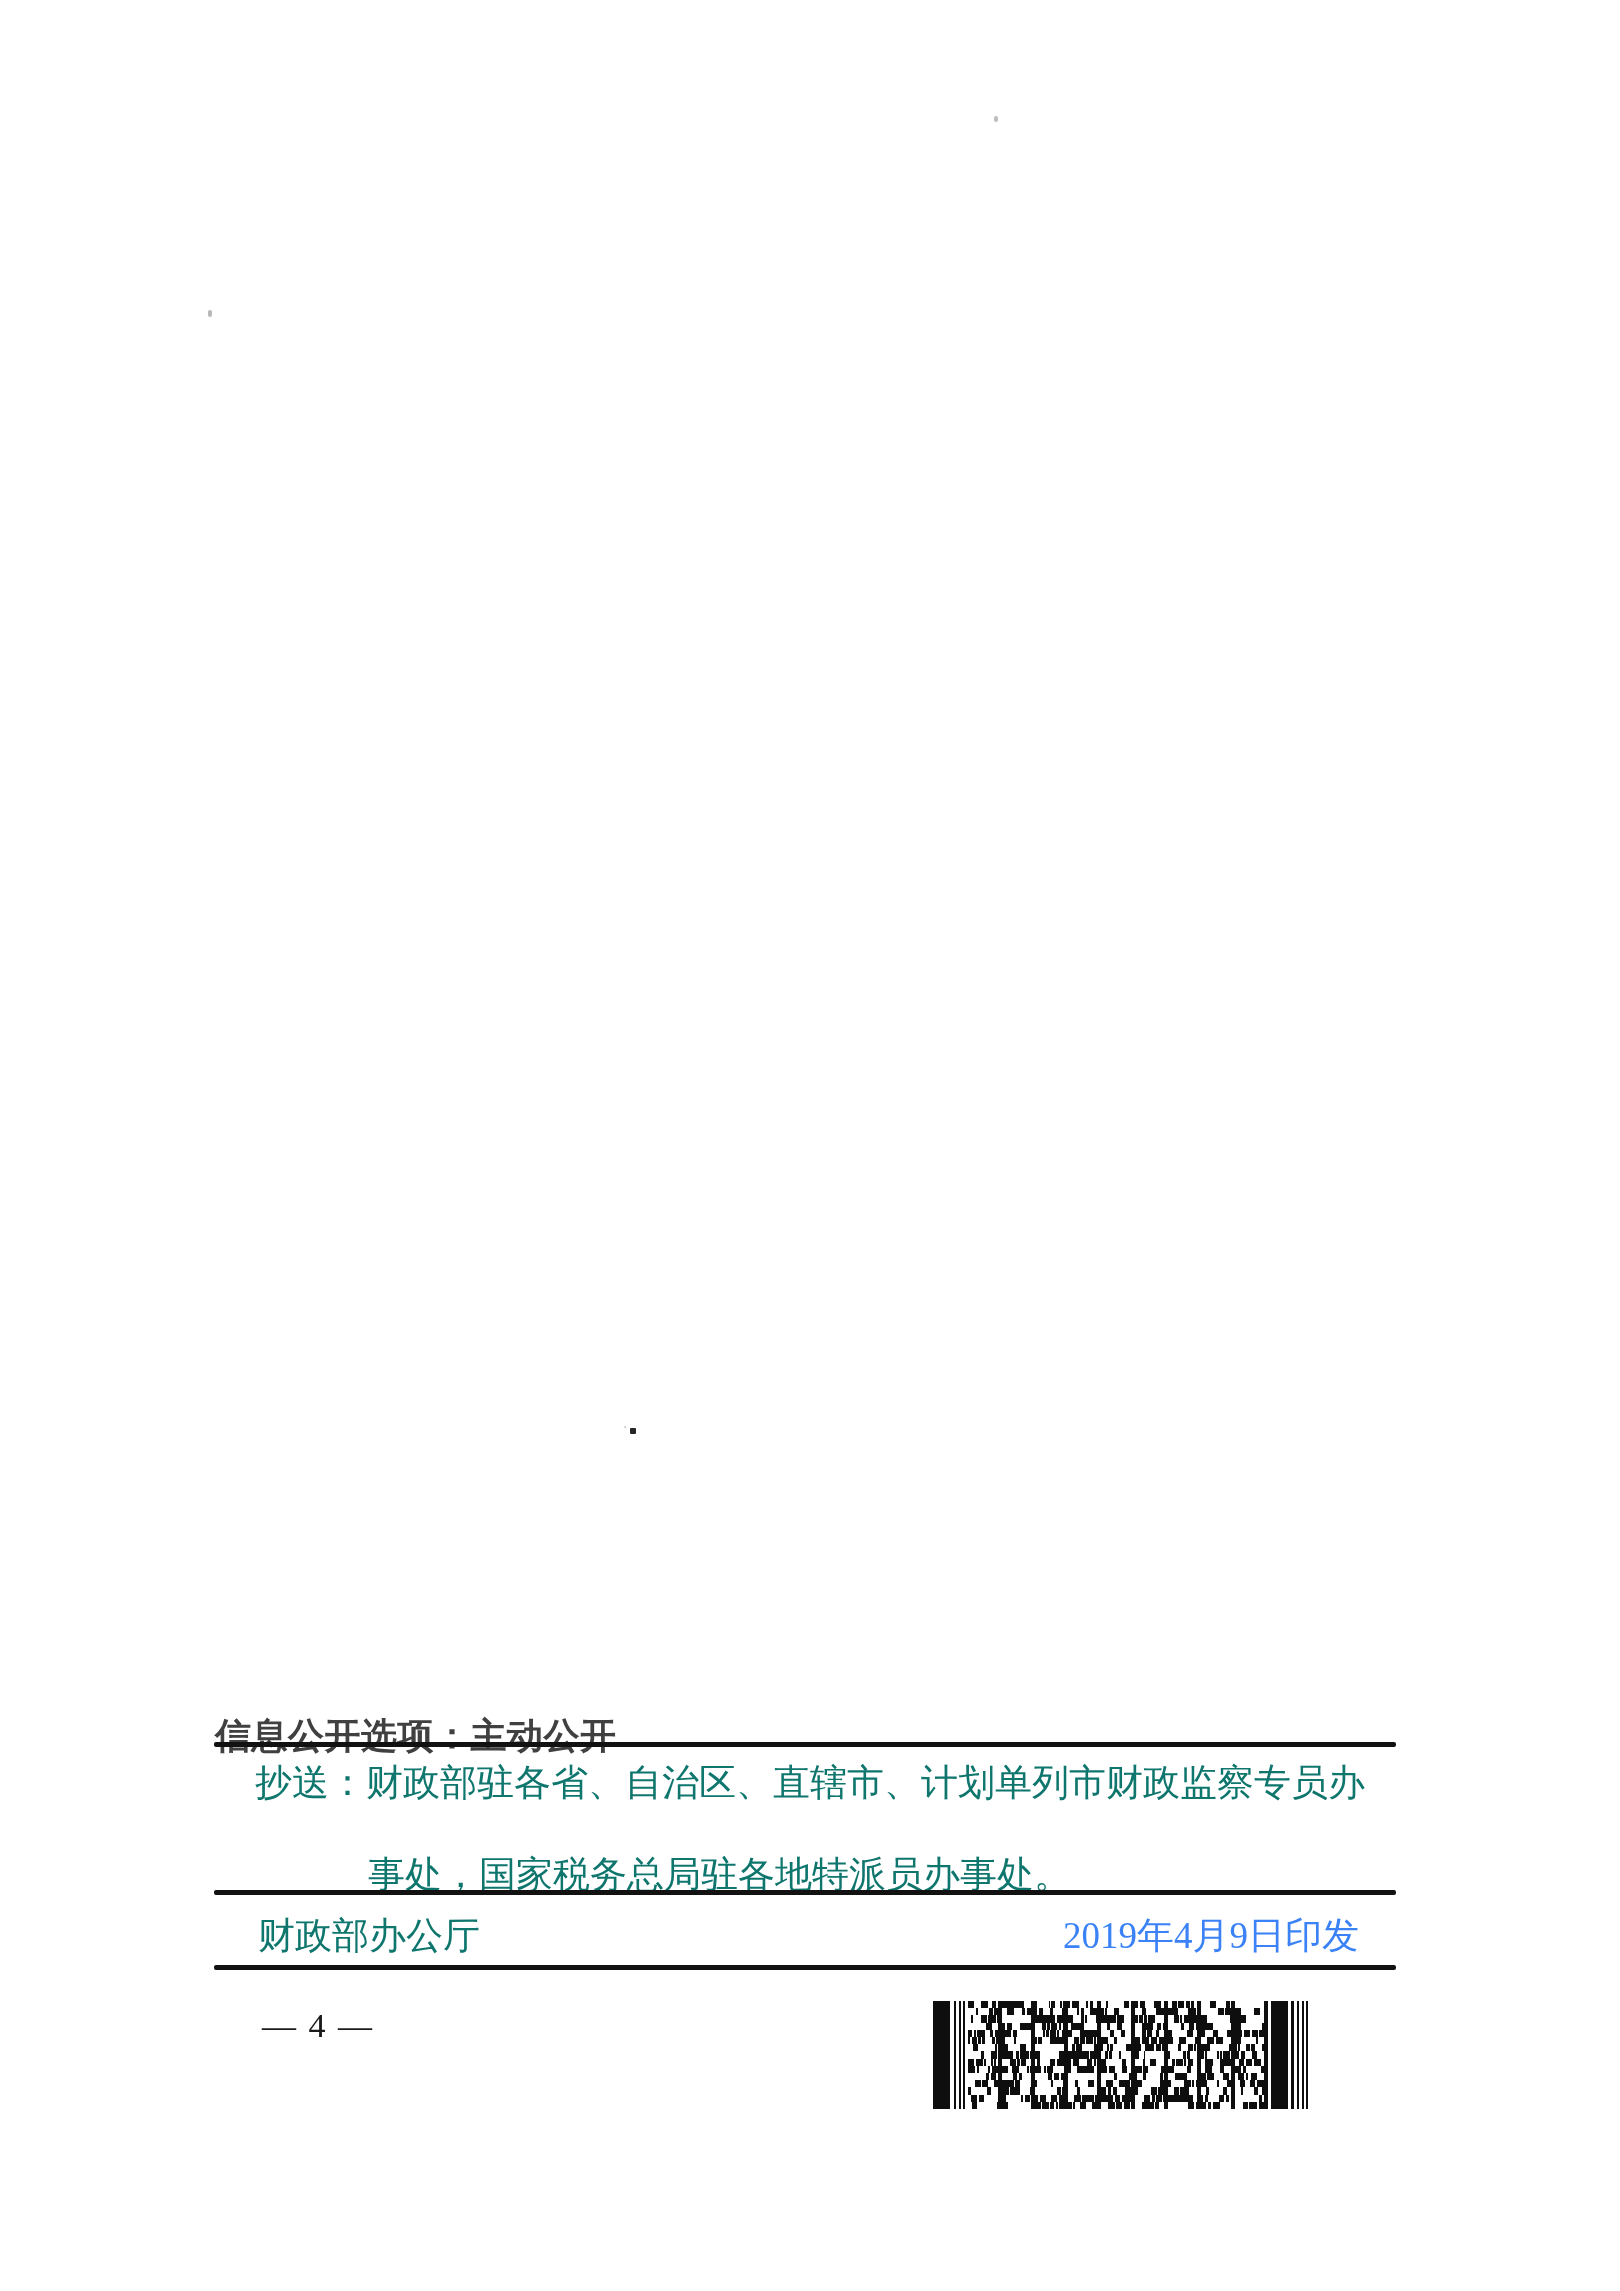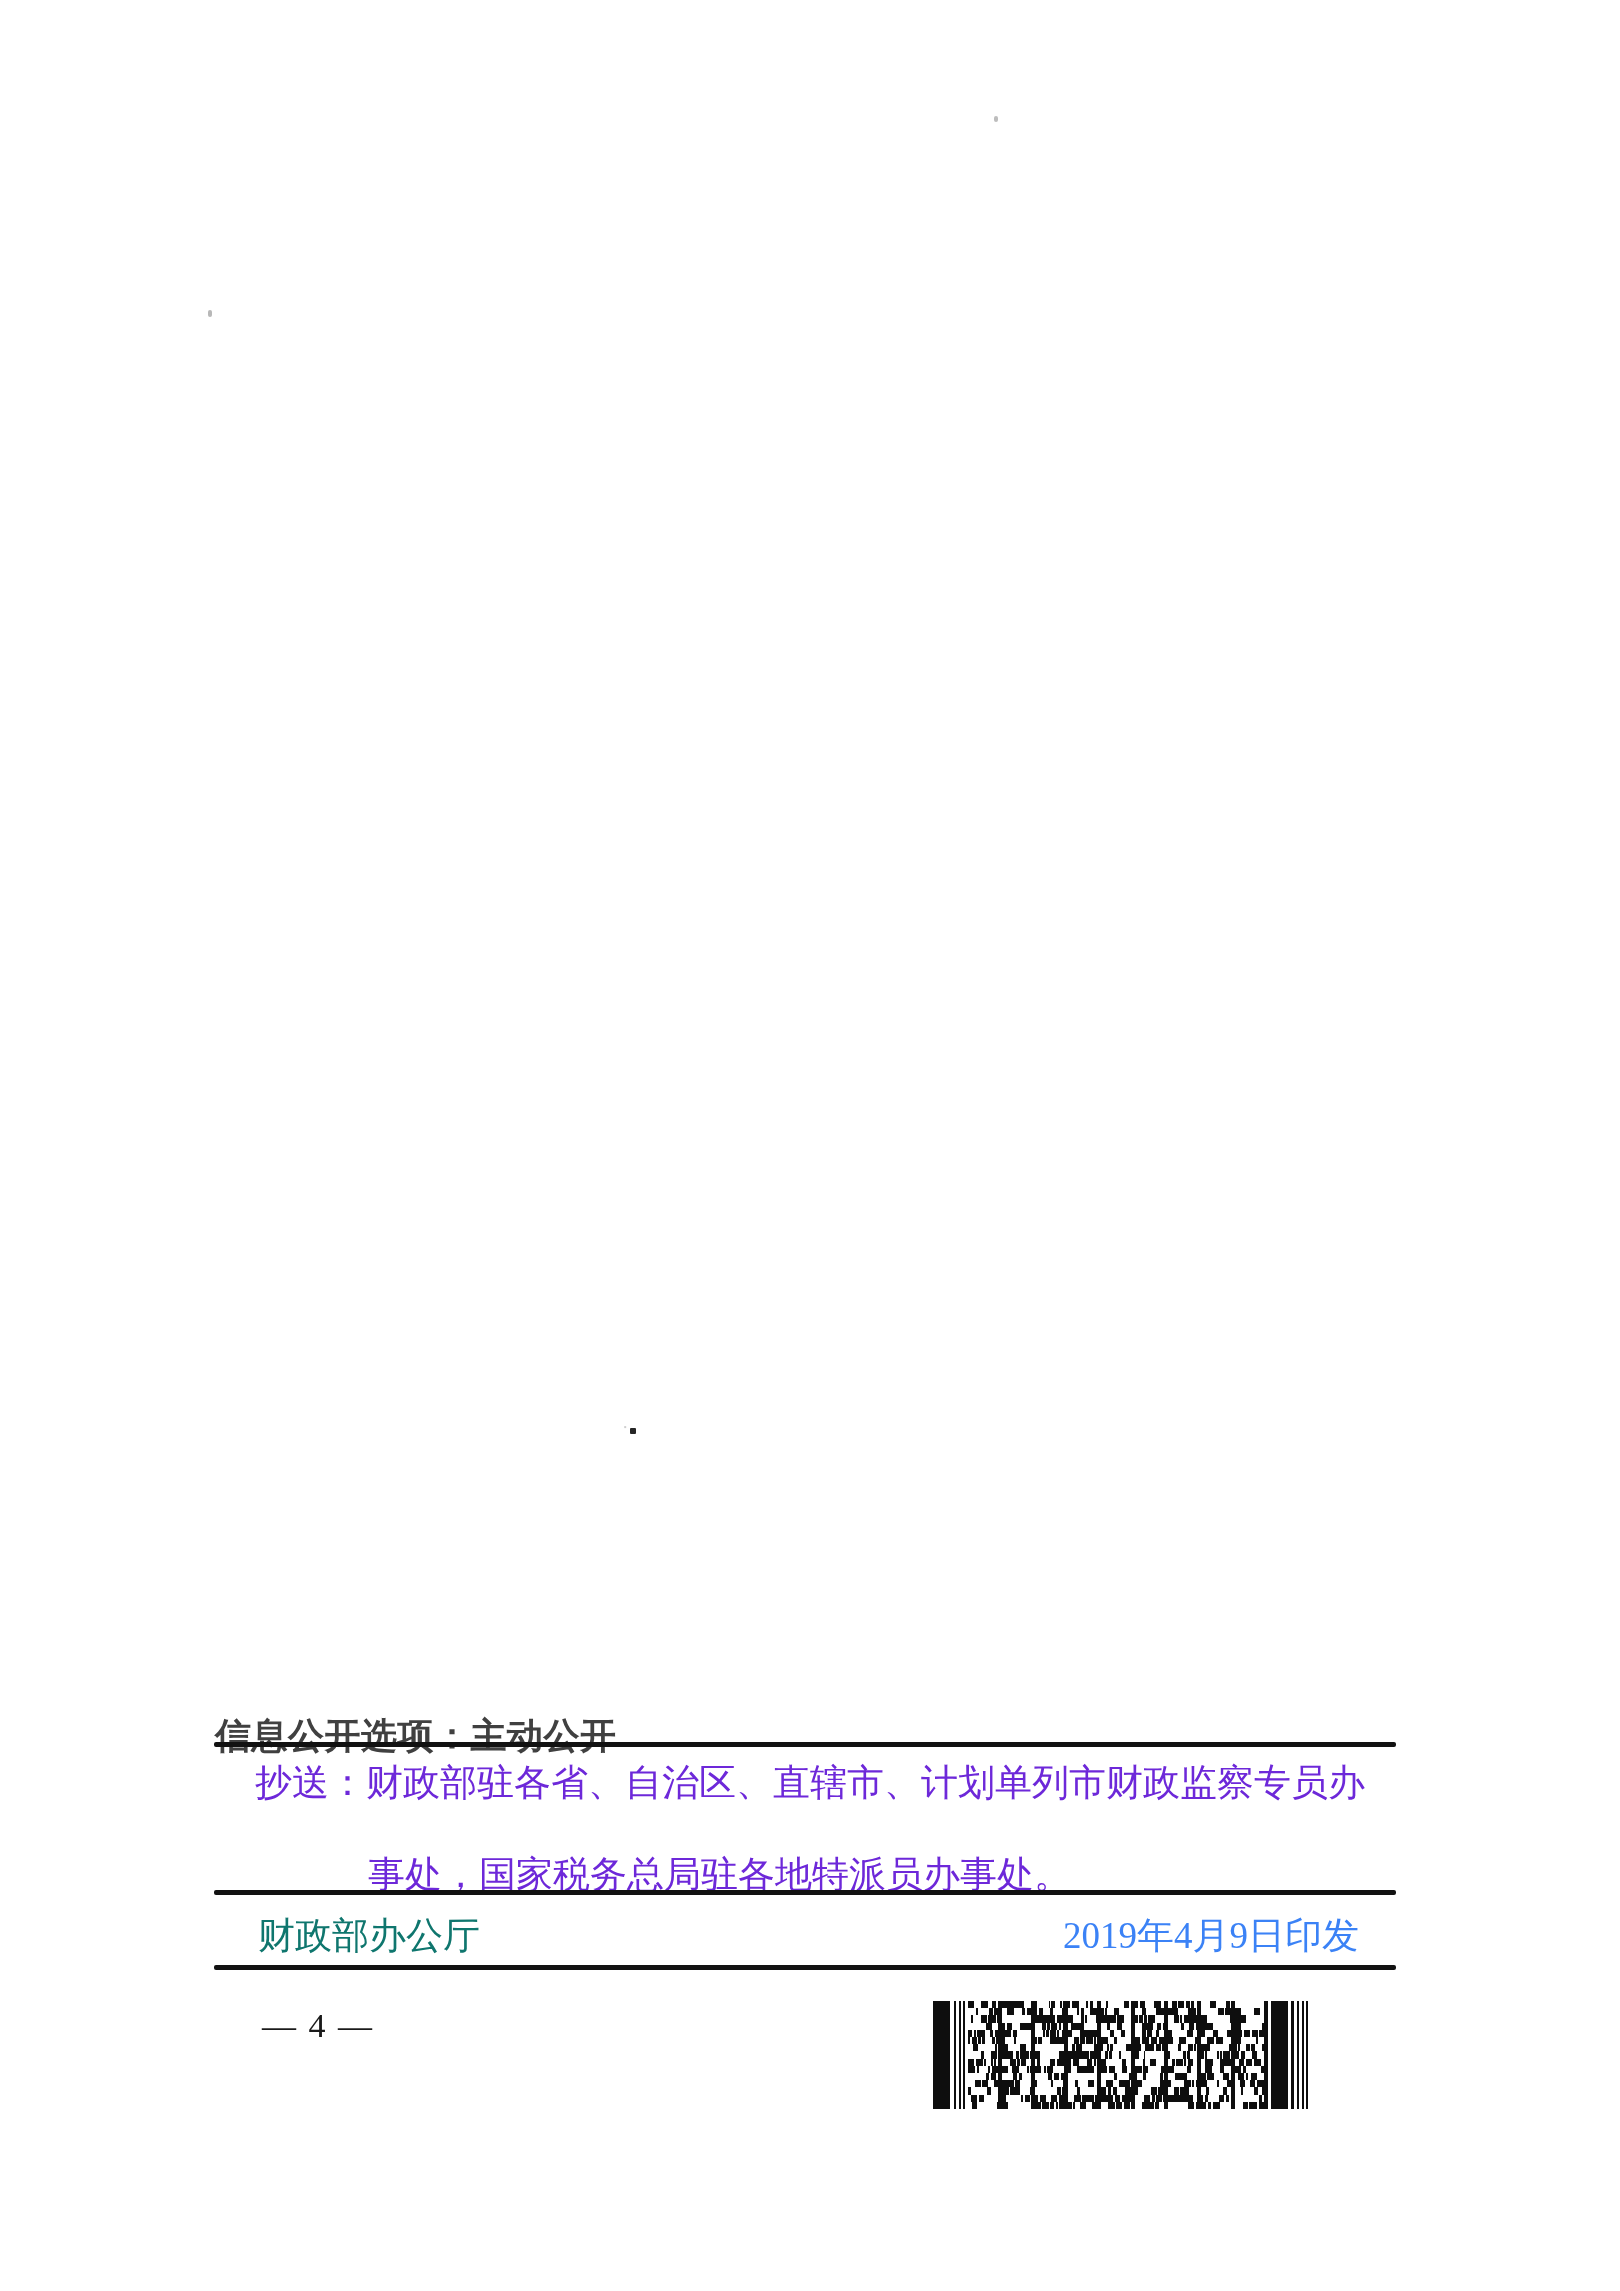--- a/index.html
+++ b/index.html
@@ -46,21 +46,21 @@
   }
   .rule1 { top: 1742px; height: 4.9px; }
   .rule2 { top: 1890px; height: 4.9px; }
   .rule3 { top: 1965px; height: 4.9px; }
   
   .cc-line {
     position: absolute;
     font-size: 37px;
     line-height: 1.15;
     white-space: nowrap;
-    color: #6d28d9;
+    color: #0f766e;
   }
   .cc1 { left: 255px; top: 1762px; }
   .cc2 { left: 368px; top: 1838px; margin-top: 16px; }
   
   .issuer {
     position: absolute;
     left: 258px;
     top: 1915px;
     font-size: 37px;
     line-height: 1.15;

